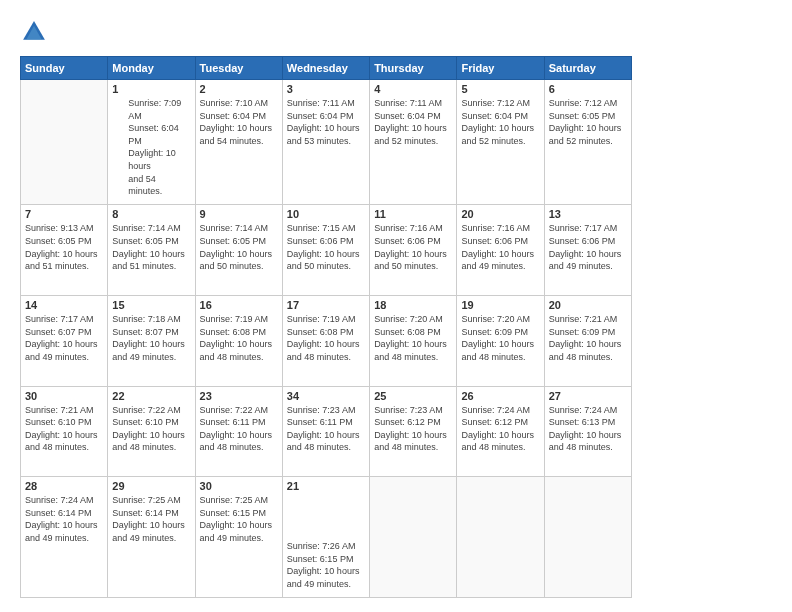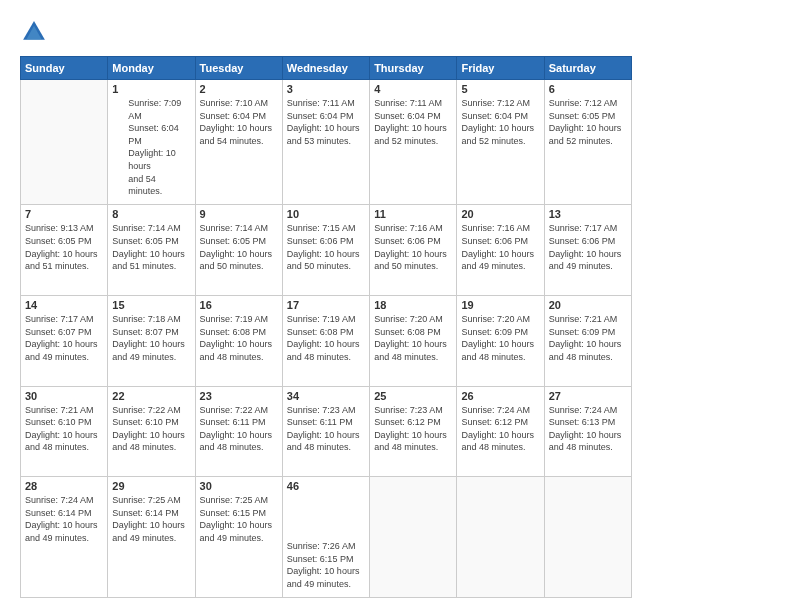--- a/index.html
+++ b/index.html
@@ -348,21 +348,21 @@
 and 49 minutes.</div>
           </td>
           <td>
             <span class="day-num">30</span>
             <div class="day-info" style="white-space: pre-line;">Sunrise: 7:25 AM
 Sunset: 6:15 PM
 Daylight: 10 hours
 and 49 minutes.</div>
           </td>
           <td>
-            <span class="day-num">46</span>
+            <span class="day-num">21</span>
             <div class="day-info" style="white-space: pre-line; margin-top: 48px;">Sunrise: 7:26 AM
 Sunset: 6:15 PM
 Daylight: 10 hours
 and 49 minutes.</div>
           </td>
           <td class="empty"></td>
           <td class="empty"></td>
           <td class="empty"></td>
         </tr>
       </tbody>

